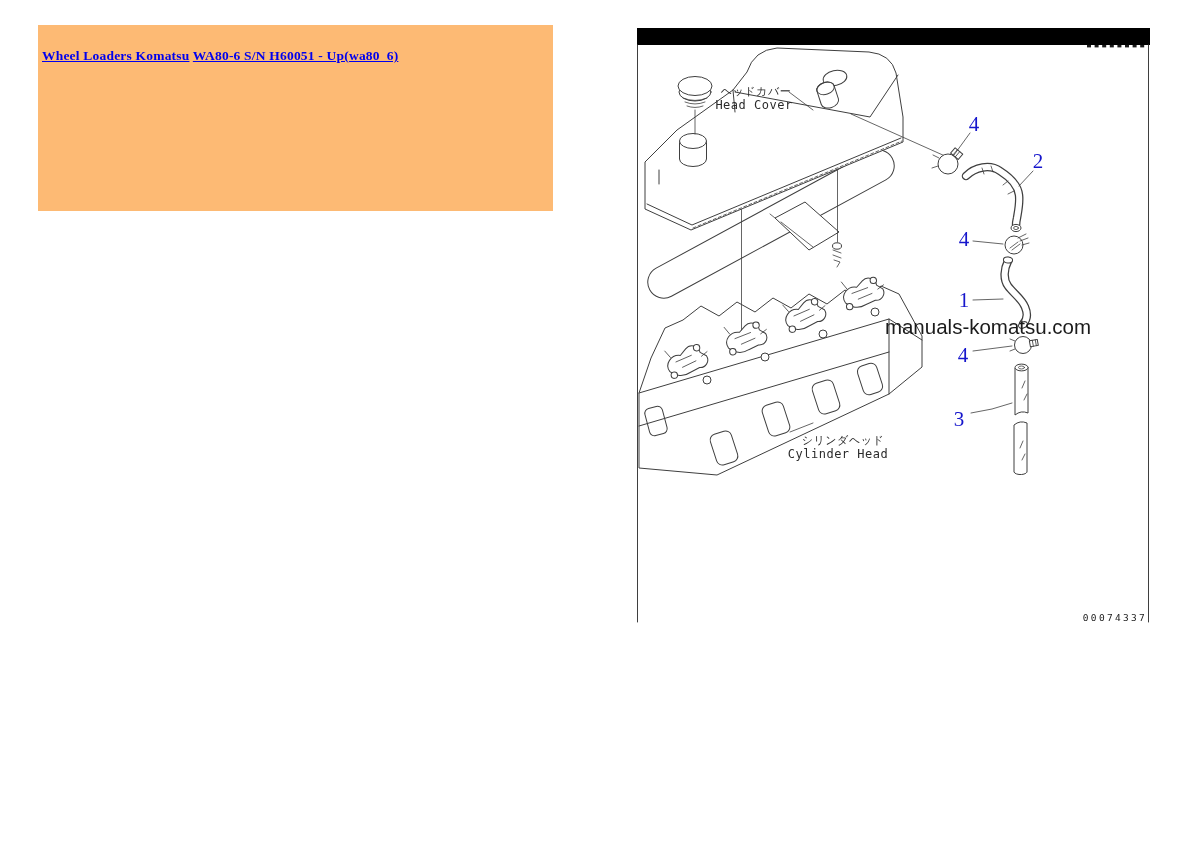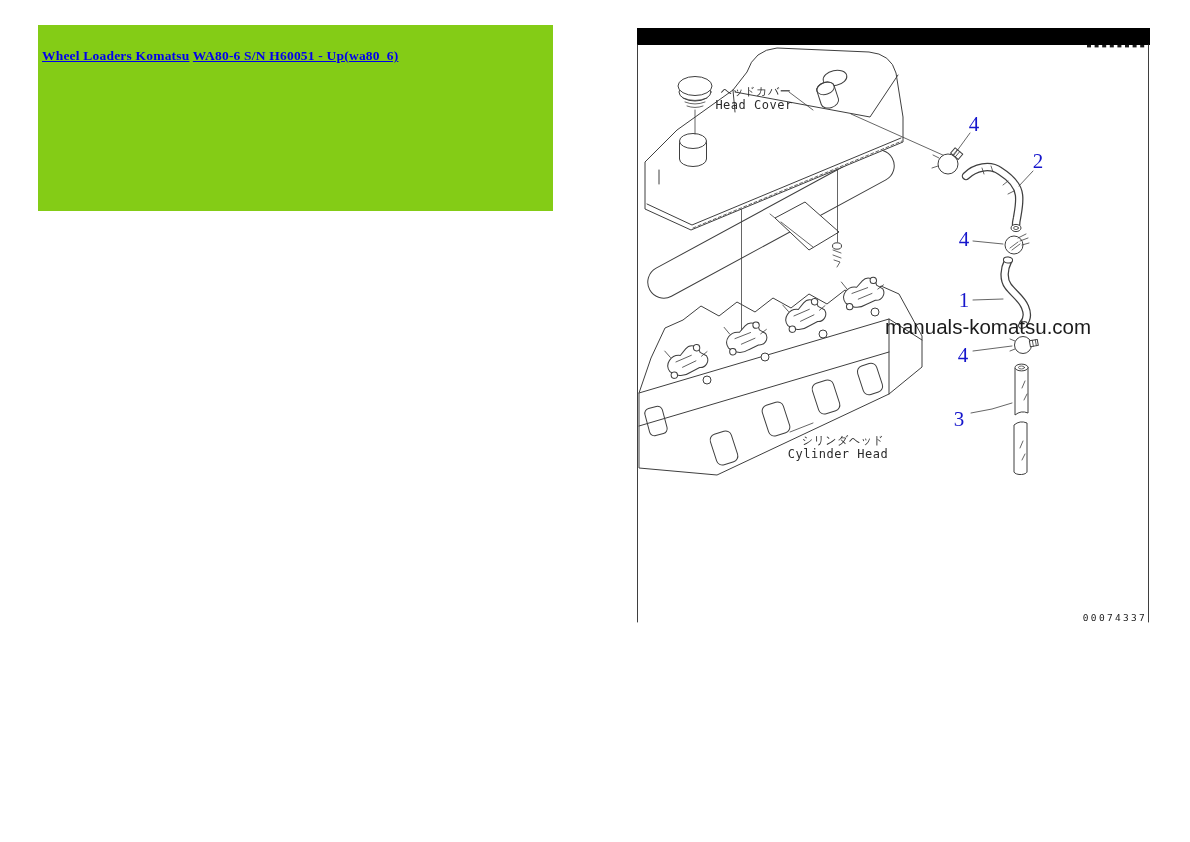--- a/index.html
+++ b/index.html
@@ -1,18 +1,18 @@
 <!DOCTYPE html>
 <html><head>
 <meta charset="utf-8">
 <style>
   html,body{margin:0;padding:0;background:#ffffff;}
   .page{position:relative;width:1190px;height:842px;background:#ffffff;overflow:hidden;
         font-family:"Liberation Sans",sans-serif;}
-  .banner{position:absolute;left:38px;top:25px;width:515px;height:186px;background:#84cc16;
+  .banner{position:absolute;left:38px;top:25px;width:515px;height:186px;background:#fdba74;
           padding:0;box-sizing:border-box;}
   .banner-inner{padding:21px 0 0 4px;white-space:nowrap;}
   .crumb-link{color:#0000ee;text-decoration:underline;cursor:pointer;
               font-family:"Liberation Serif",serif;font-size:13.5px;font-weight:700;
               letter-spacing:0.2px;}
   .crumb-sep{color:#0000ee;font-family:"Liberation Serif",serif;font-size:13.5px;}
   .diagram{position:absolute;left:637px;top:28px;width:513px;height:600px;}
   svg text{user-select:none;}
   .ln{fill:none;stroke:#3f3f3f;stroke-width:1;stroke-linecap:round;stroke-linejoin:round;}
   .lt{fill:none;stroke:#3f3f3f;stroke-width:0.8;stroke-linecap:round;}

